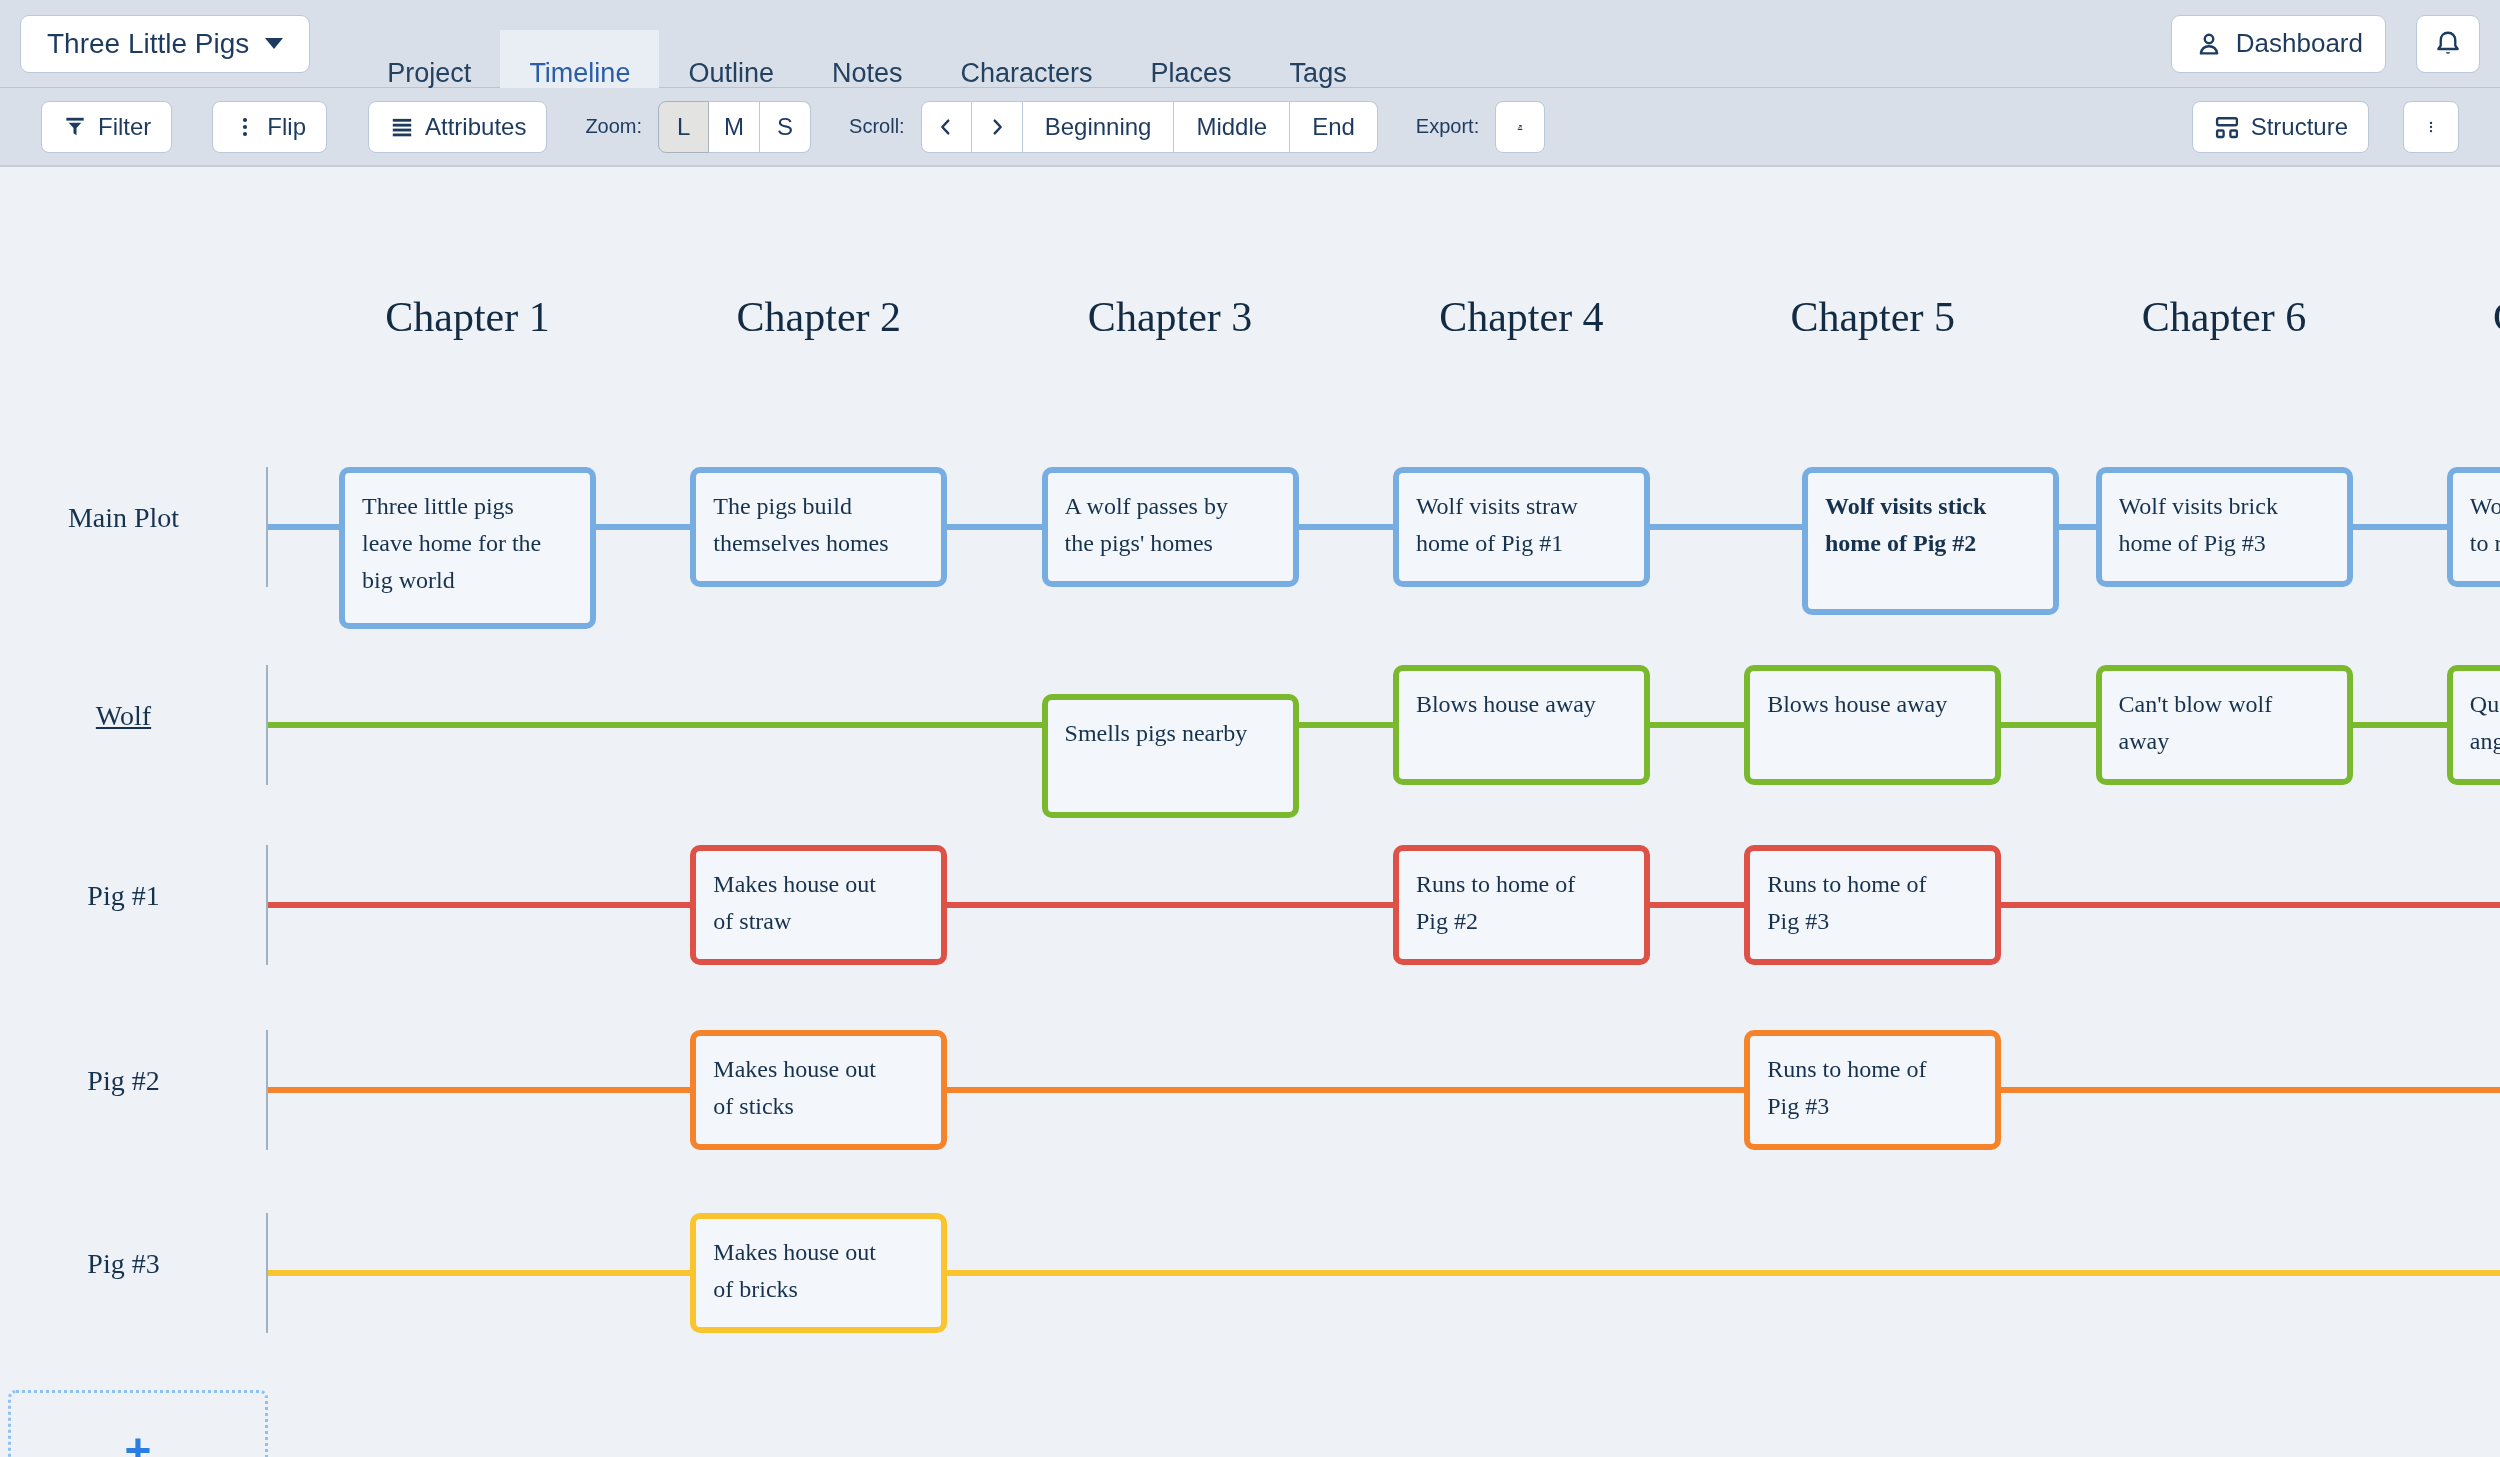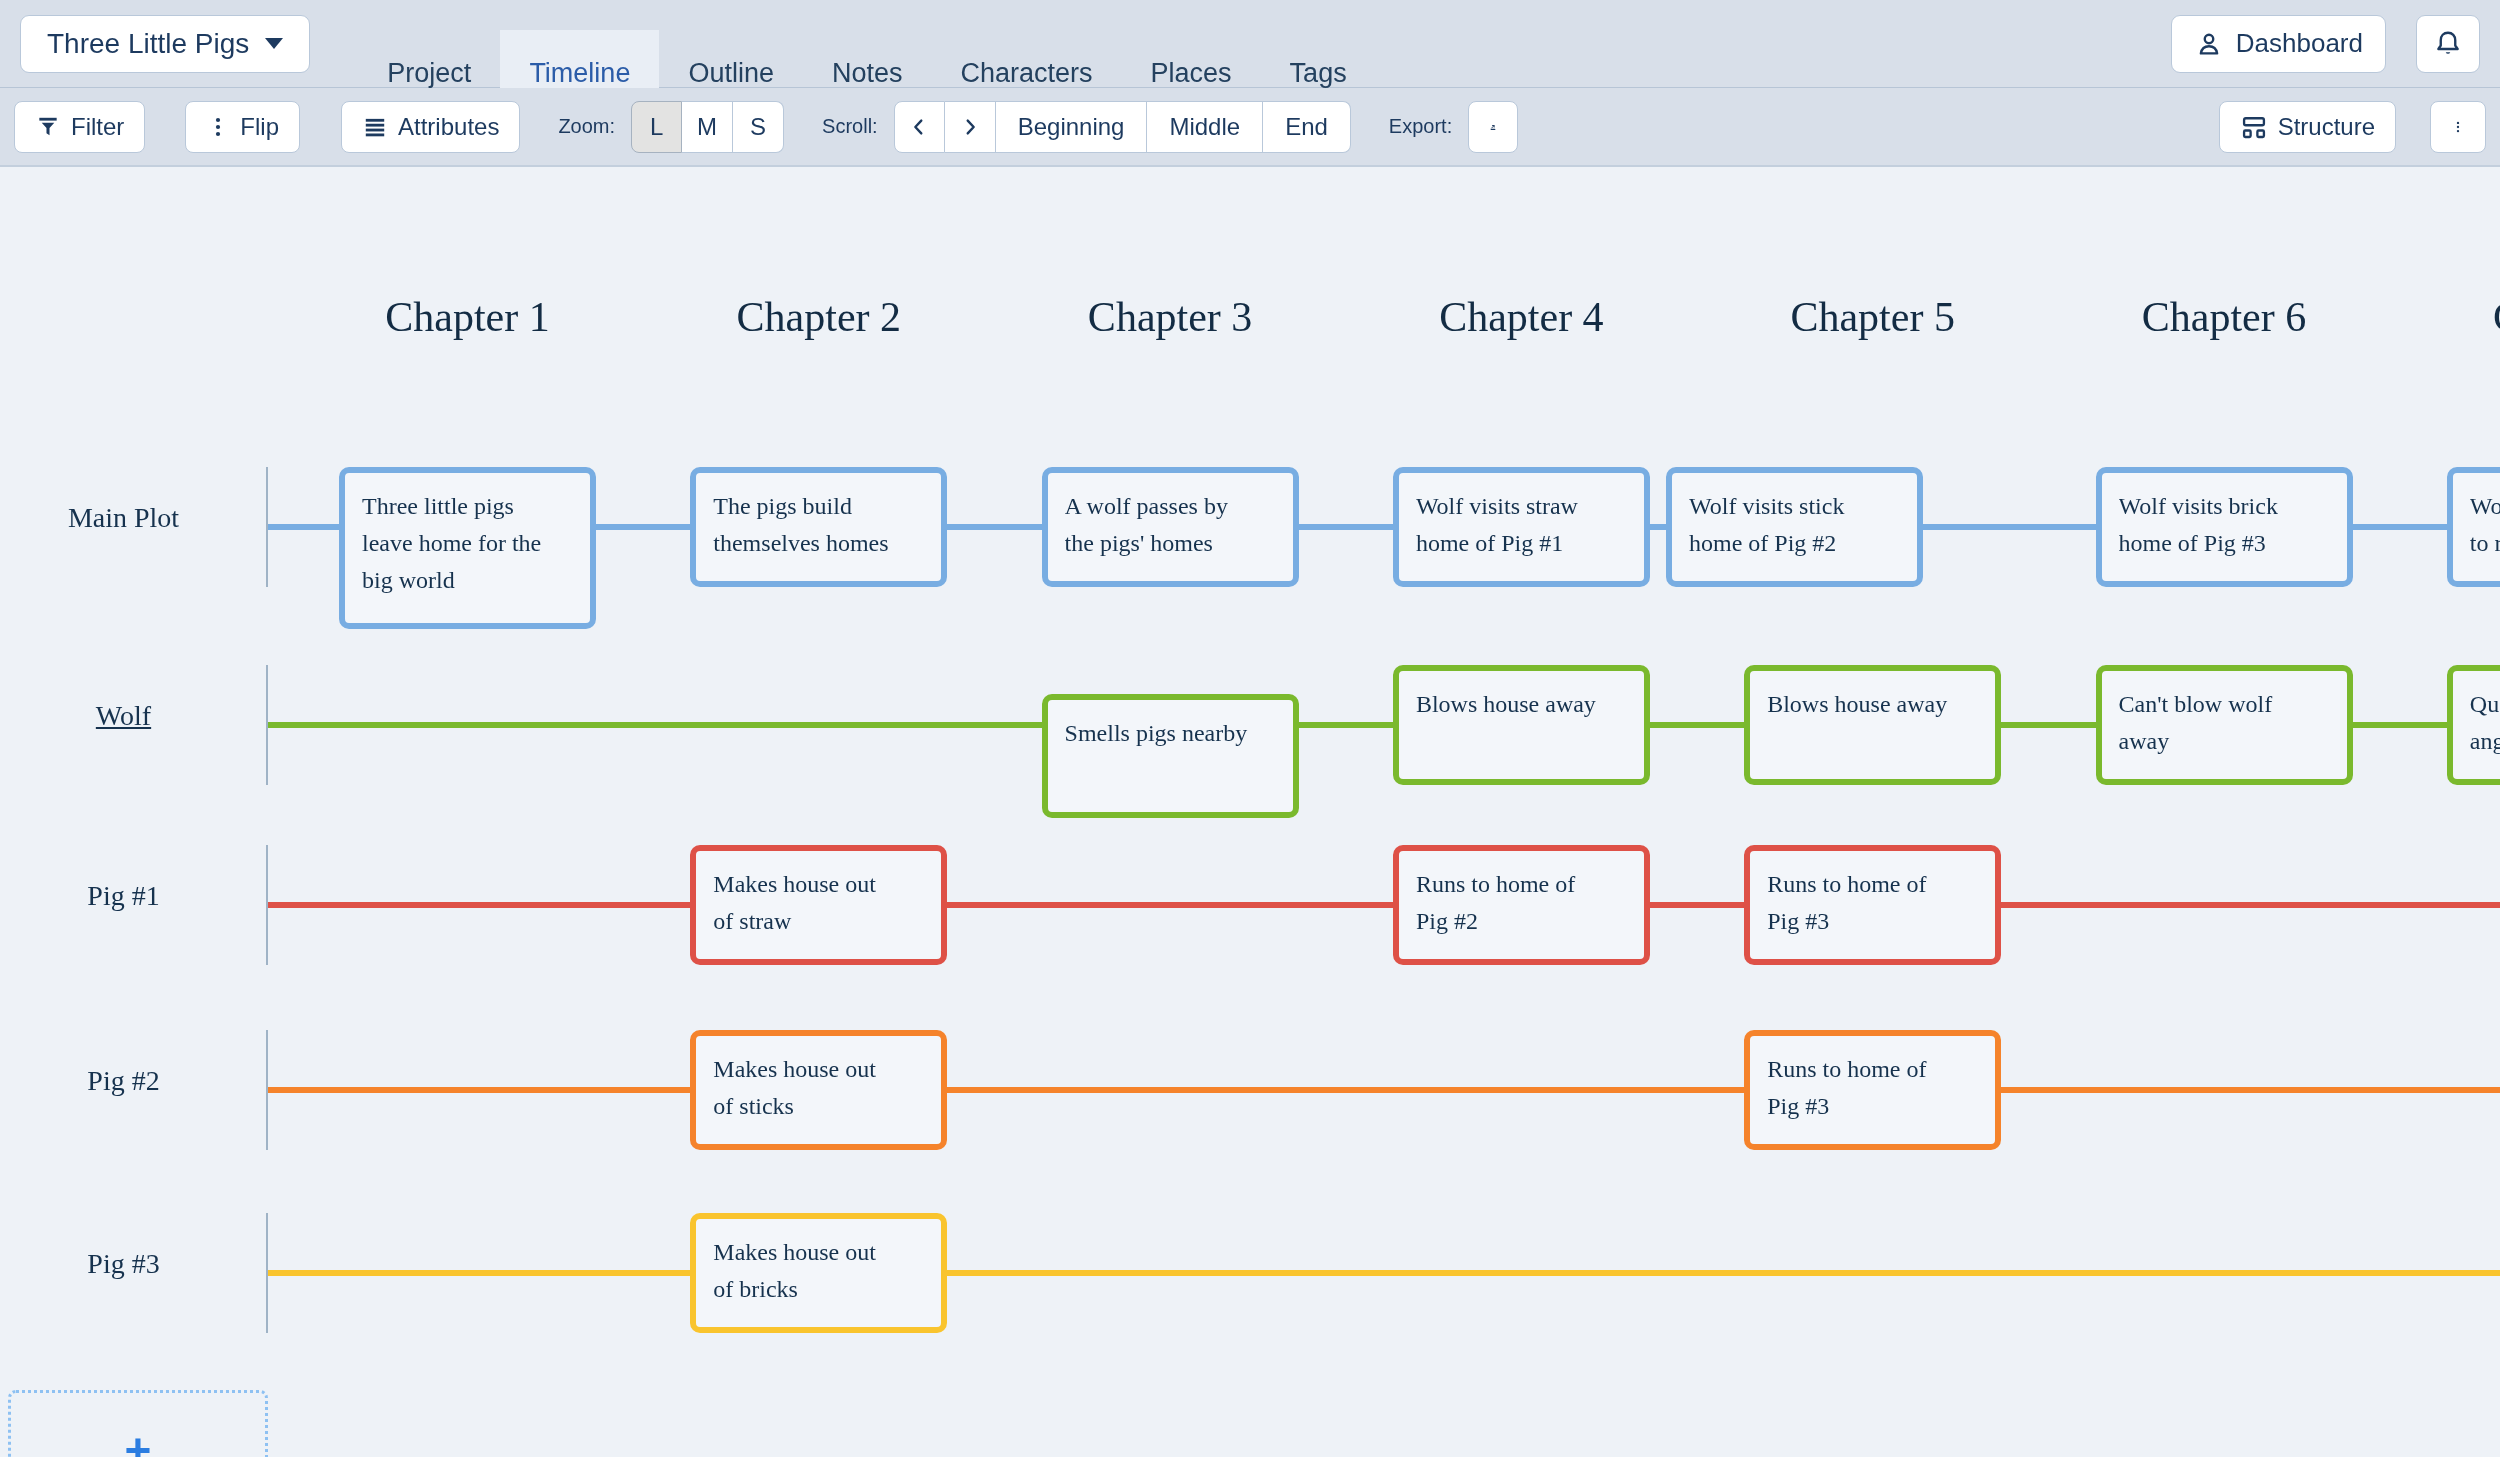--- a/index.html
+++ b/index.html
@@ -31,21 +31,21 @@
     display:inline-flex; align-items:center; gap:12px; padding:0 22px;
     font-size:26px; color:#1d3a5f;
   }
   .icon-btn { width:64px; justify-content:center; padding:0; }
   svg.ic { display:block; }
 
   
   .toolbar {
     position:relative; z-index:10;
     height:79px; background:#d8dfe9; border-bottom:2px solid #c3cfdd;
-    display:flex; align-items:center; padding:0 14px;
+    display:flex; align-items:center; padding:0 41px;
   }
   .toolbar .btn { height:52px; font-size:24px; border-radius:8px; padding:0 20px; gap:10px; }
   .bar-label { font-size:20px; color:#1d3a5f; margin:0 16px 0 38px; }
   .group { display:inline-flex; height:52px; border-radius:8px; }
   .seg {
     height:52px; background:#fff; border:1px solid #b9c8da; border-left-width:0;
     display:inline-flex; align-items:center; justify-content:center;
     font-size:24px; color:#1d3a5f; padding:0 22px;
   }
   .seg:first-child { border-left-width:1px; border-radius:8px 0 0 8px; }
@@ -98,21 +98,21 @@
       <div class="cline">themselves homes</div>
     </div>
     <div class="card" style="left: 1041.6px; top: 467px; height: 120px; border-color: rgb(120, 173, 226);">
       <div class="cline">A wolf passes by</div>
       <div class="cline">the pigs' homes</div>
     </div>
     <div class="card" style="left: 1392.9px; top: 467px; height: 120px; border-color: rgb(120, 173, 226);">
       <div class="cline">Wolf visits straw</div>
       <div class="cline">home of Pig #1</div>
     </div>
-    <div class="card" style="left: 1666px; top: 467px; height: 120px; border-color: rgb(120, 173, 226);">
+    <div class="card" style="left: 1802px; top: 467px; height: 148px; border-color: rgb(120, 173, 226); font-weight: bold;">
       <div class="cline">Wolf visits stick</div>
       <div class="cline">home of Pig #2</div>
     </div>
     <div class="card" style="left: 2095.5px; top: 467px; height: 120px; border-color: rgb(120, 173, 226);">
       <div class="cline">Wolf visits brick</div>
       <div class="cline">home of Pig #3</div>
     </div>
     <div class="card" style="left: 2446.8px; top: 467px; height: 120px; border-color: rgb(120, 173, 226);">
       <div class="cline">Wo</div>
       <div class="cline">to r</div>

